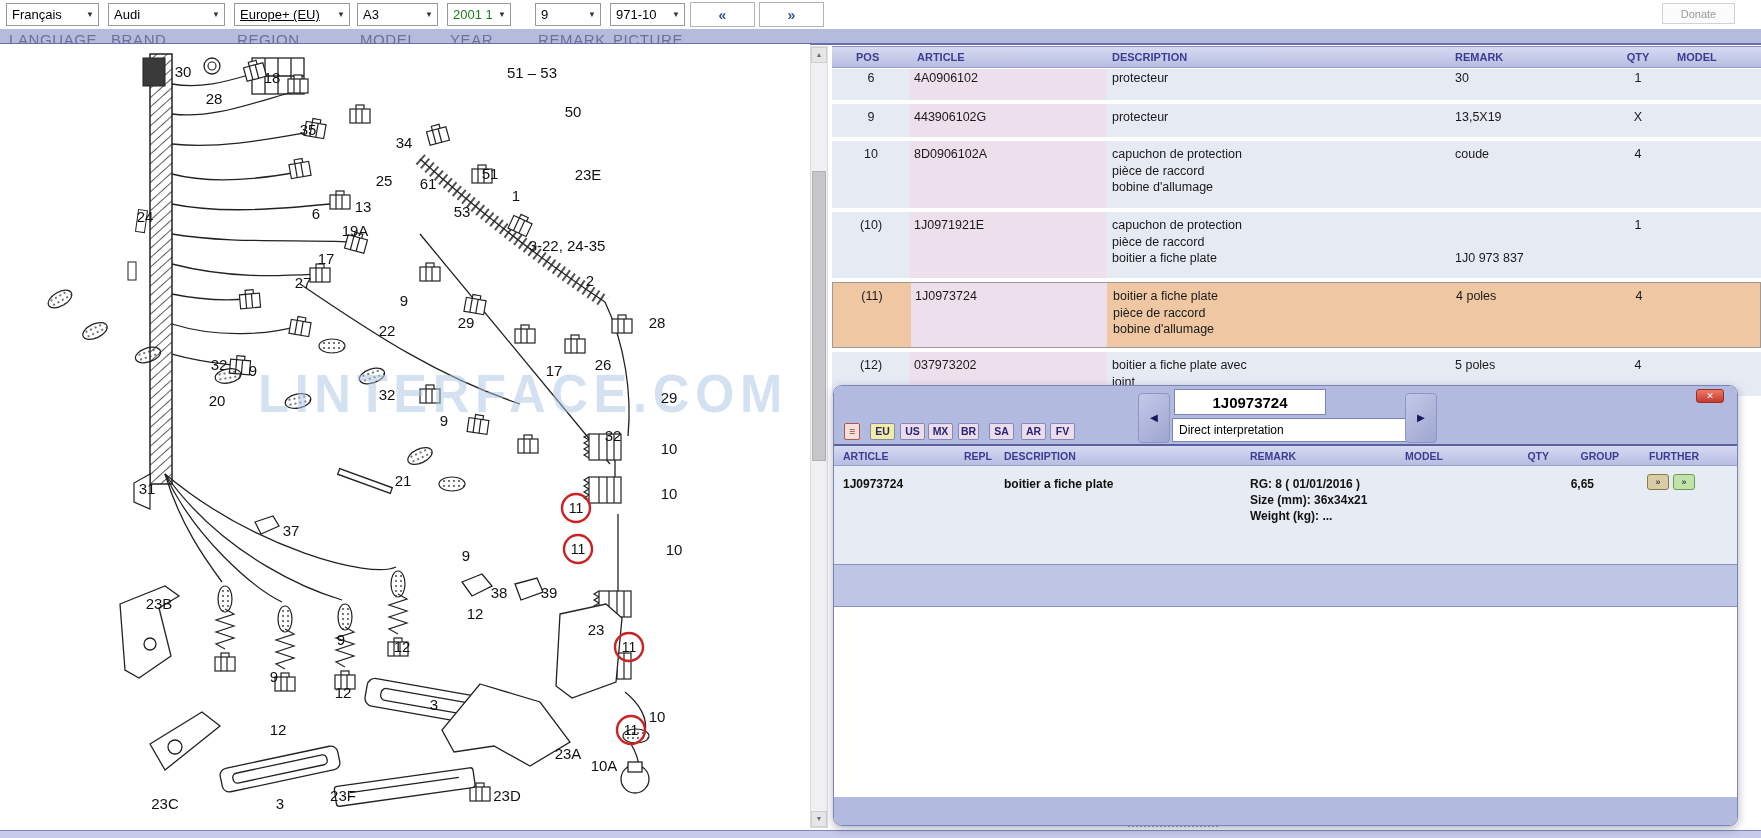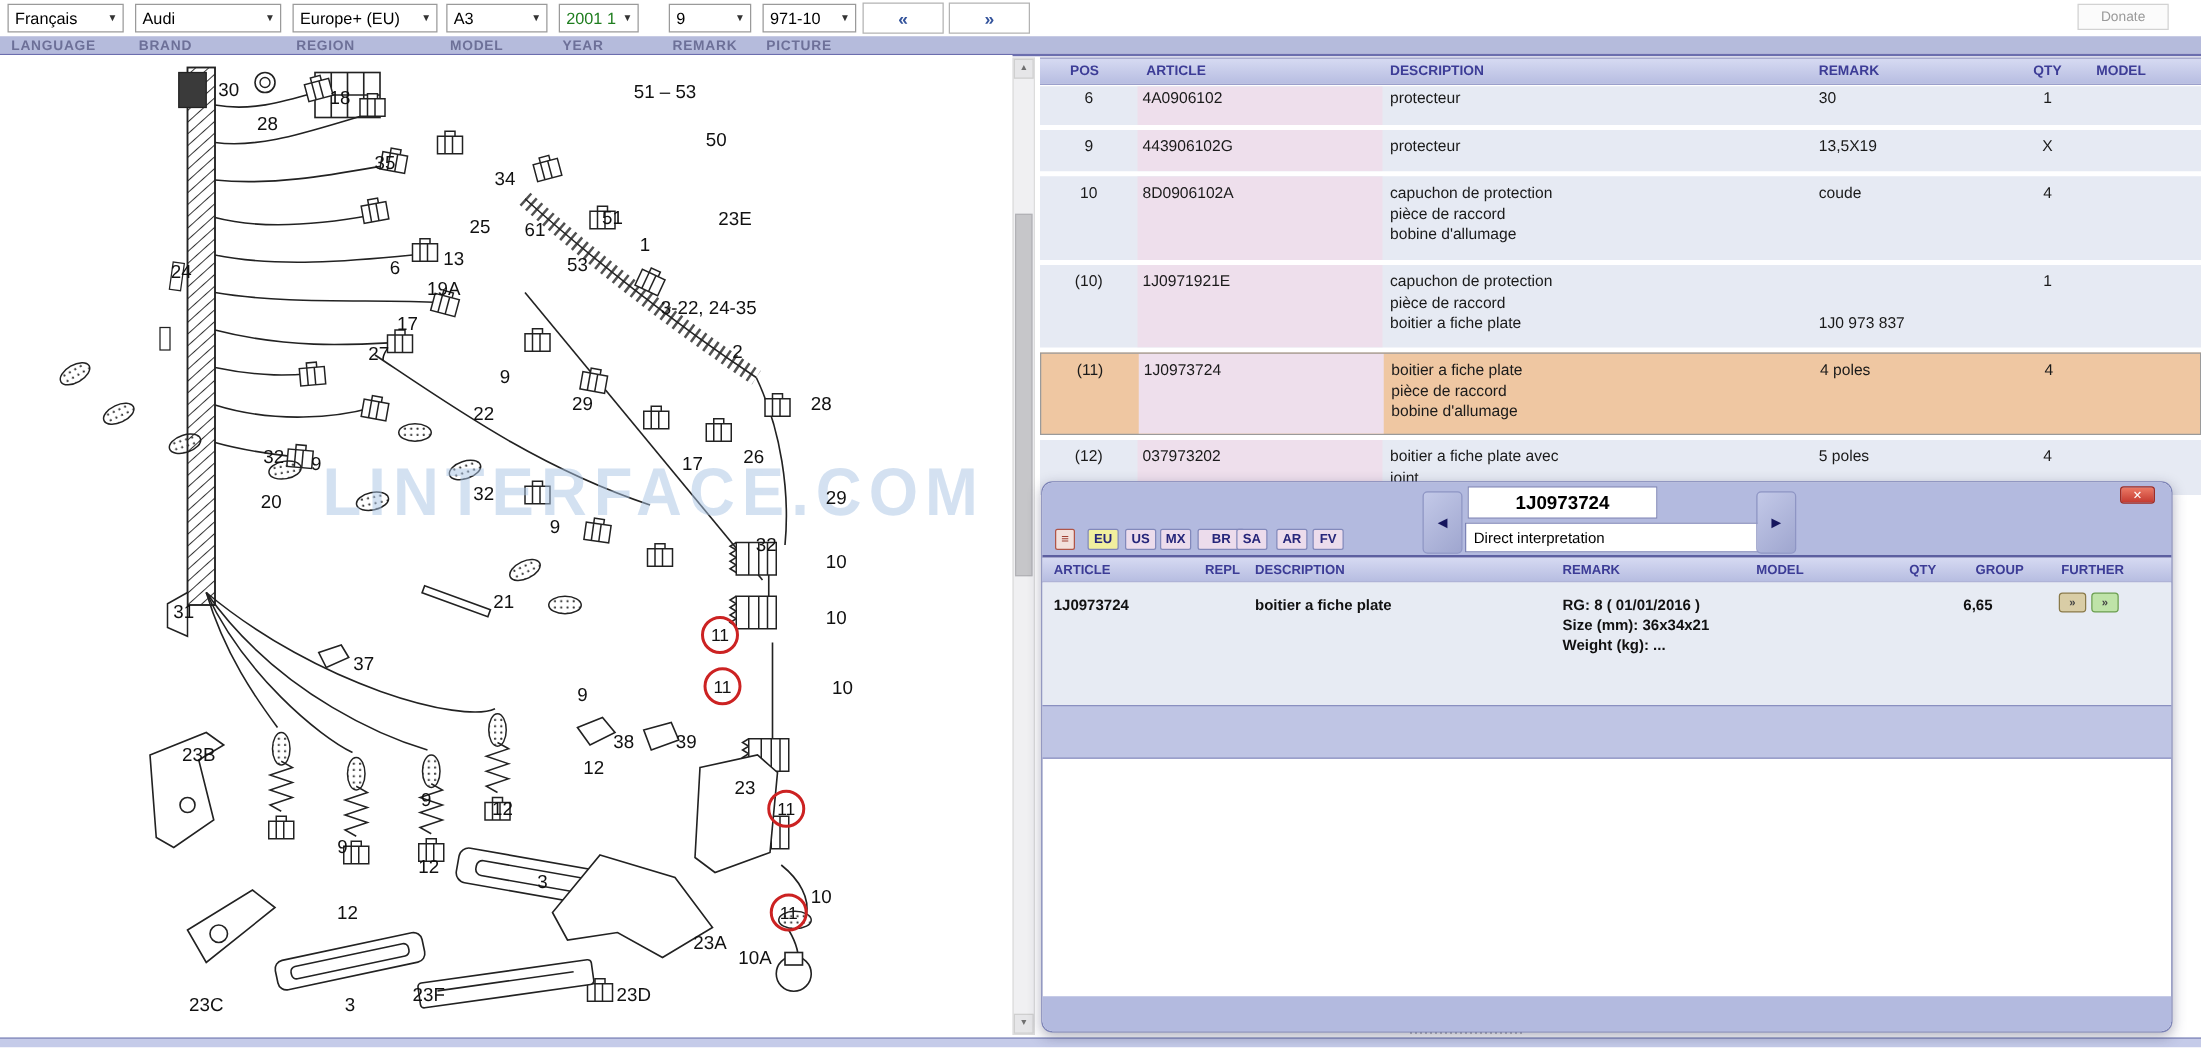--- a/index.html
+++ b/index.html
@@ -9,21 +9,21 @@
   .toolbar{position:absolute;left:0;top:0;width:100%;height:29px;background:#fff;}
   .sel{position:absolute;top:3px;height:23px;background:#fff;border:1px solid #9a9a9a;
        box-sizing:border-box;font-size:13px;color:#000;line-height:21px;padding-left:5px;cursor:default;}
   .sel .caret{position:absolute;right:4px;top:7px;font-size:8px;color:#333;line-height:8px;}
   .sel.green{color:#1e7d1e;}
   .navbtn{position:absolute;top:2px;height:25px;background:#fff;border:1px solid #b3b3b3;
        box-sizing:border-box;color:#34549c;font-size:14px;font-weight:bold;text-align:center;line-height:22px;}
   .donate{position:absolute;top:3px;left:1662px;width:73px;height:21px;background:#fbfbfb;
        border:1px solid #d2d2d2;box-sizing:border-box;color:#9a9a9a;font-size:11px;text-align:center;line-height:19px;}
   .band{position:absolute;left:0;top:29px;width:100%;height:14px;background:#b5bbdc;}
-  .band span{position:absolute;top:2px;font-size:11px;font-weight:bold;letter-spacing:.6px;color:#6d7098;}
+  .band span{position:absolute;top:2px;font-size:15px;font-weight:normal;letter-spacing:.6px;color:#6d7098;}
   .topline{position:absolute;left:0;top:43px;width:100%;height:2px;background:#6b6eae;}
   
   .diagram{position:absolute;left:0;top:44px;width:810px;height:784px;background:#fff;}
   .diagram svg text{font-family:"Liberation Sans","DejaVu Sans",sans-serif;}
   
   .sbar{position:absolute;left:810px;top:46px;width:18px;height:782px;background:#f0f0f2;border:1px solid #dcdcdc;box-sizing:border-box;}
   .sbtn{position:absolute;left:0;width:16px;height:16px;background:#e6e6e8;border:1px solid #cfcfcf;
         box-sizing:border-box;font-size:7px;color:#707070;text-align:center;line-height:14px;}
   .sthumb{position:absolute;left:1px;width:14px;background:#c6c6c9;border:1px solid #b2b2b6;box-sizing:border-box;}
   
@@ -79,21 +79,21 @@
 </style>
 </head>
 <body>
 
 <div id="app">
 
   <div class="toolbar">
     <div id="selects">
         <div class="sel" style="left: 6px; width: 93px;"><span>Français</span><span class="caret">▼</span></div>
         <div class="sel" style="left: 108px; width: 117px;"><span>Audi</span><span class="caret">▼</span></div>
-        <div class="sel" style="left: 234px; width: 116px;"><span>Europe+ (EU)</span><span class="caret">▼</span></div>
+        <div class="sel" style="left: 234px; width: 116px; text-decoration: underline;"><span>Europe+ (EU)</span><span class="caret">▼</span></div>
         <div class="sel" style="left: 357px; width: 81px;"><span>A3</span><span class="caret">▼</span></div>
         <div class="sel green" style="left: 447px; width: 64px;"><span>2001 1</span><span class="caret">▼</span></div>
         <div class="sel" style="left: 535px; width: 66px;"><span>9</span><span class="caret">▼</span></div>
         <div class="sel" style="left: 610px; width: 75px;"><span>971-10</span><span class="caret">▼</span></div>
       </div>
     <button class="navbtn" style="left:690px;width:65px;">«</button>
     <button class="navbtn" style="left:759px;width:65px;">»</button>
     <button class="donate">Donate</button>
   </div>
   <div class="band" id="band">
@@ -450,21 +450,21 @@
         <span>Direct interpretation</span>
         <span class="caret">▼</span>
       </div>
       <div class="pop-arrow" style="left:571px;">►</div>
       <div class="pop-close">✕</div>
       <div class="ptab menu" style="left:10px;width:16px;">≡</div>
       <div id="ptabs">
           <div class="ptab on" style="left: 36px; width: 25px;">EU</div>
           <div class="ptab" style="left: 66px; width: 25px;">US</div>
           <div class="ptab" style="left: 94px; width: 25px;">MX</div>
-          <div class="ptab" style="left: 124px; width: 38px;">BR</div>
+          <div class="ptab" style="left: 124px; width: 21px;">BR</div>
           <div class="ptab" style="left: 155px; width: 25px;">SA</div>
           <div class="ptab" style="left: 187px; width: 25px;">AR</div>
           <div class="ptab" style="left: 216px; width: 25px;">FV</div>
         </div>
     </div>
     <div class="pop-thead" id="pophead">
         <span style="left: 9px;">ARTICLE</span>
         <span style="left: 130px;">REPL</span>
         <span style="left: 170px;">DESCRIPTION</span>
         <span style="left: 416px;">REMARK</span>

